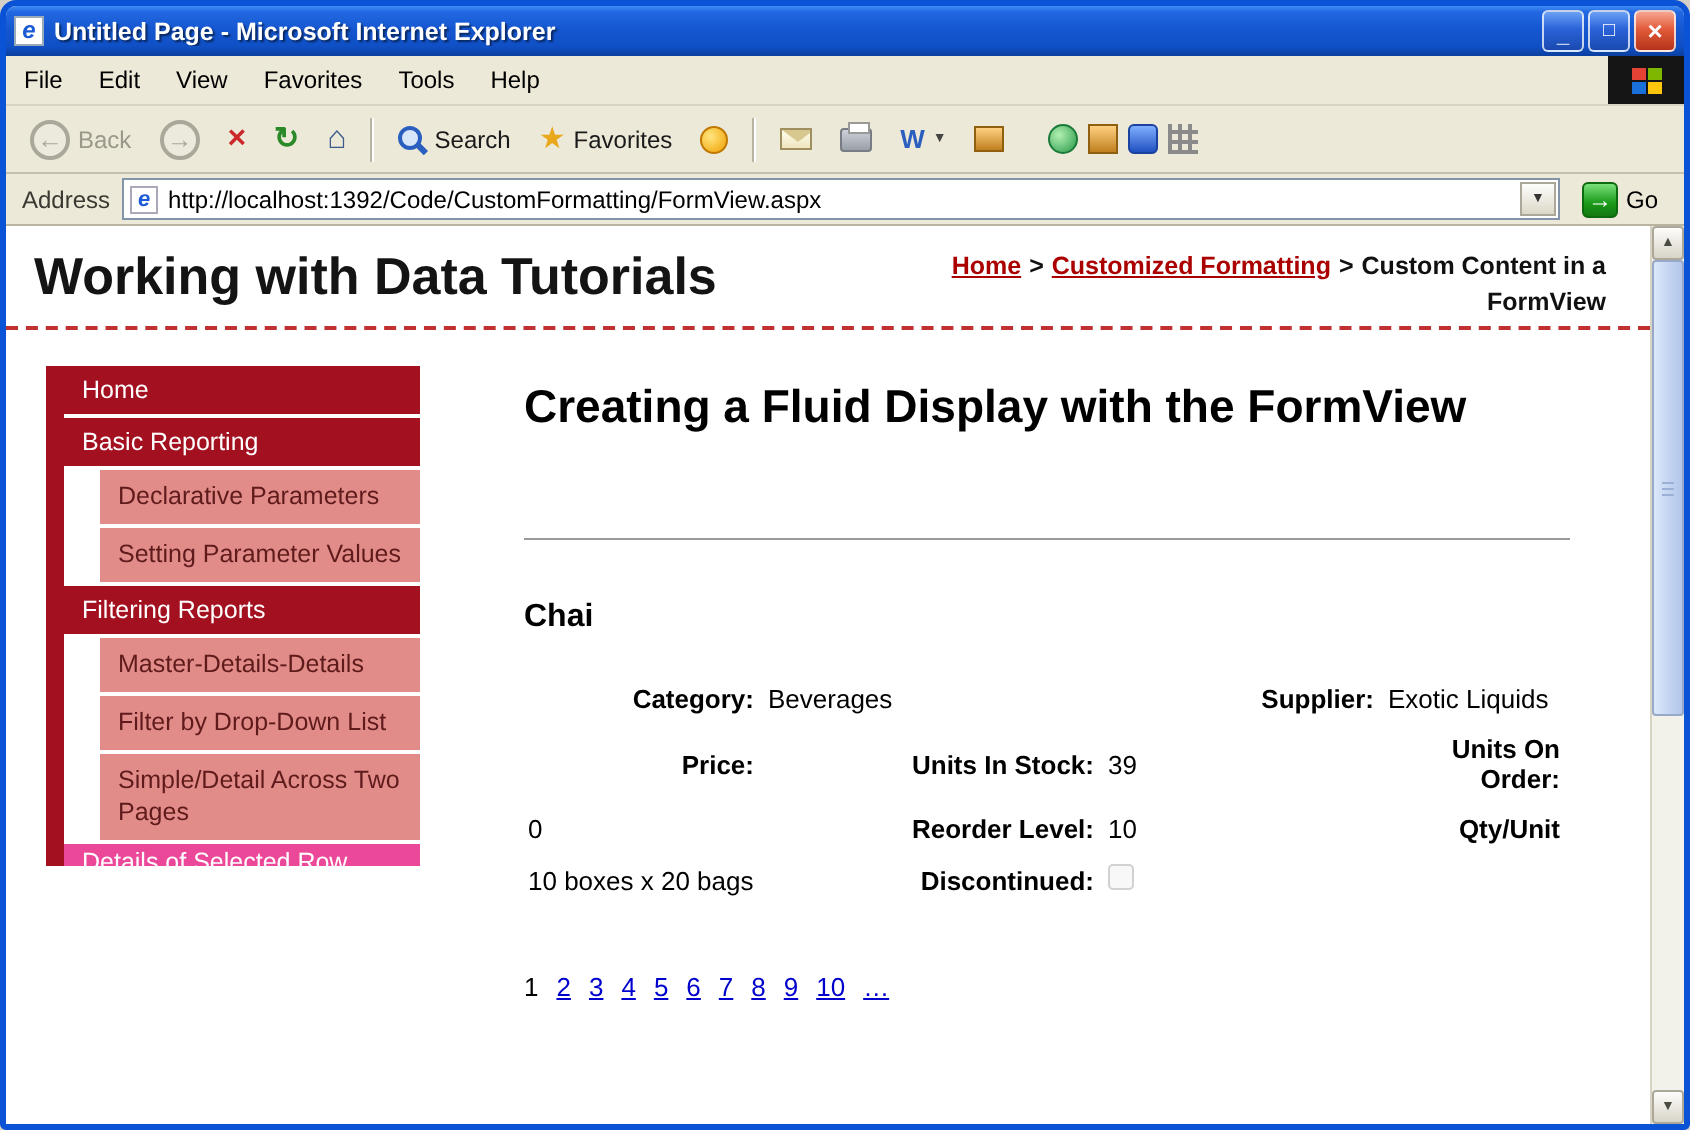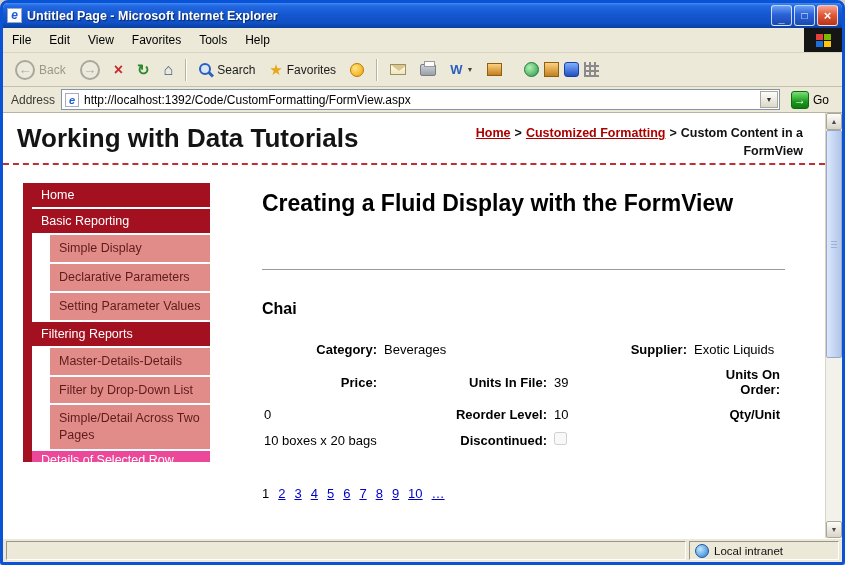--- a/index.html
+++ b/index.html
@@ -234,21 +234,20 @@
         <span class="breadcrumb">
           <a class="bc-link">Home</a><span class="bc-sep">&gt;</span><a class="bc-link">Customized Formatting</a><span class="bc-sep">&gt;</span><span>Custom Content in a FormView</span>
         </span>
       </div>
 
       <div class="pagebody">
 
         <div class="sidebar">
           <div class="nav-header">Home</div>
           <div class="nav-header">Basic Reporting</div>
-          <div class="nav-item">Simple Display</div>
           <div class="nav-item">Declarative Parameters</div>
           <div class="nav-item">Setting Parameter Values</div>
           <div class="nav-header">Filtering Reports</div>
           <div class="nav-item">Master-Details-Details</div>
           <div class="nav-item">Filter by Drop-Down List</div>
           <div class="nav-item">Simple/Detail Across Two Pages</div>
           <div class="nav-partial">Details of Selected Row</div>
         </div>
 
         <div class="main">
@@ -256,21 +255,21 @@
           <hr class="rule">
           <div class="product">Chai</div>
 
           <div class="fields">
             <span class="flabel">Category:</span>
             <span class="fvalue">Beverages</span>
             <span class="flabel">Supplier:</span>
             <span class="fvalue">Exotic Liquids</span>
 
             <span class="flabel">Price:</span>
-            <span class="flabel">Units In File:</span>
+            <span class="flabel">Units In Stock:</span>
             <span class="fvalue">39</span>
 
             <span class="flabel">Units On Order:</span>
             <span class="fvalue">0</span>
             <span class="flabel">Reorder Level:</span>
             <span class="fvalue">10</span>
 
             <span class="flabel">Qty/Unit</span>
             <span class="fvalue">10 boxes x 20 bags</span>
             <span class="flabel">Discontinued:</span>
@@ -297,21 +296,14 @@
 
     <div class="vscroll">
       <span class="sbtn">▲</span>
       <span class="strack">
         <span class="sthumb"></span>
       </span>
       <span class="sbtn">▼</span>
     </div>
   </div>
 
-  <div class="statusbar">
-    <span class="spanel mainp"></span>
-    <span class="spanel zonep">
-      <span class="globe"></span>
-      <span>Local intranet</span>
-    </span>
-  </div>
 
 </div>
 
 </body></html>

